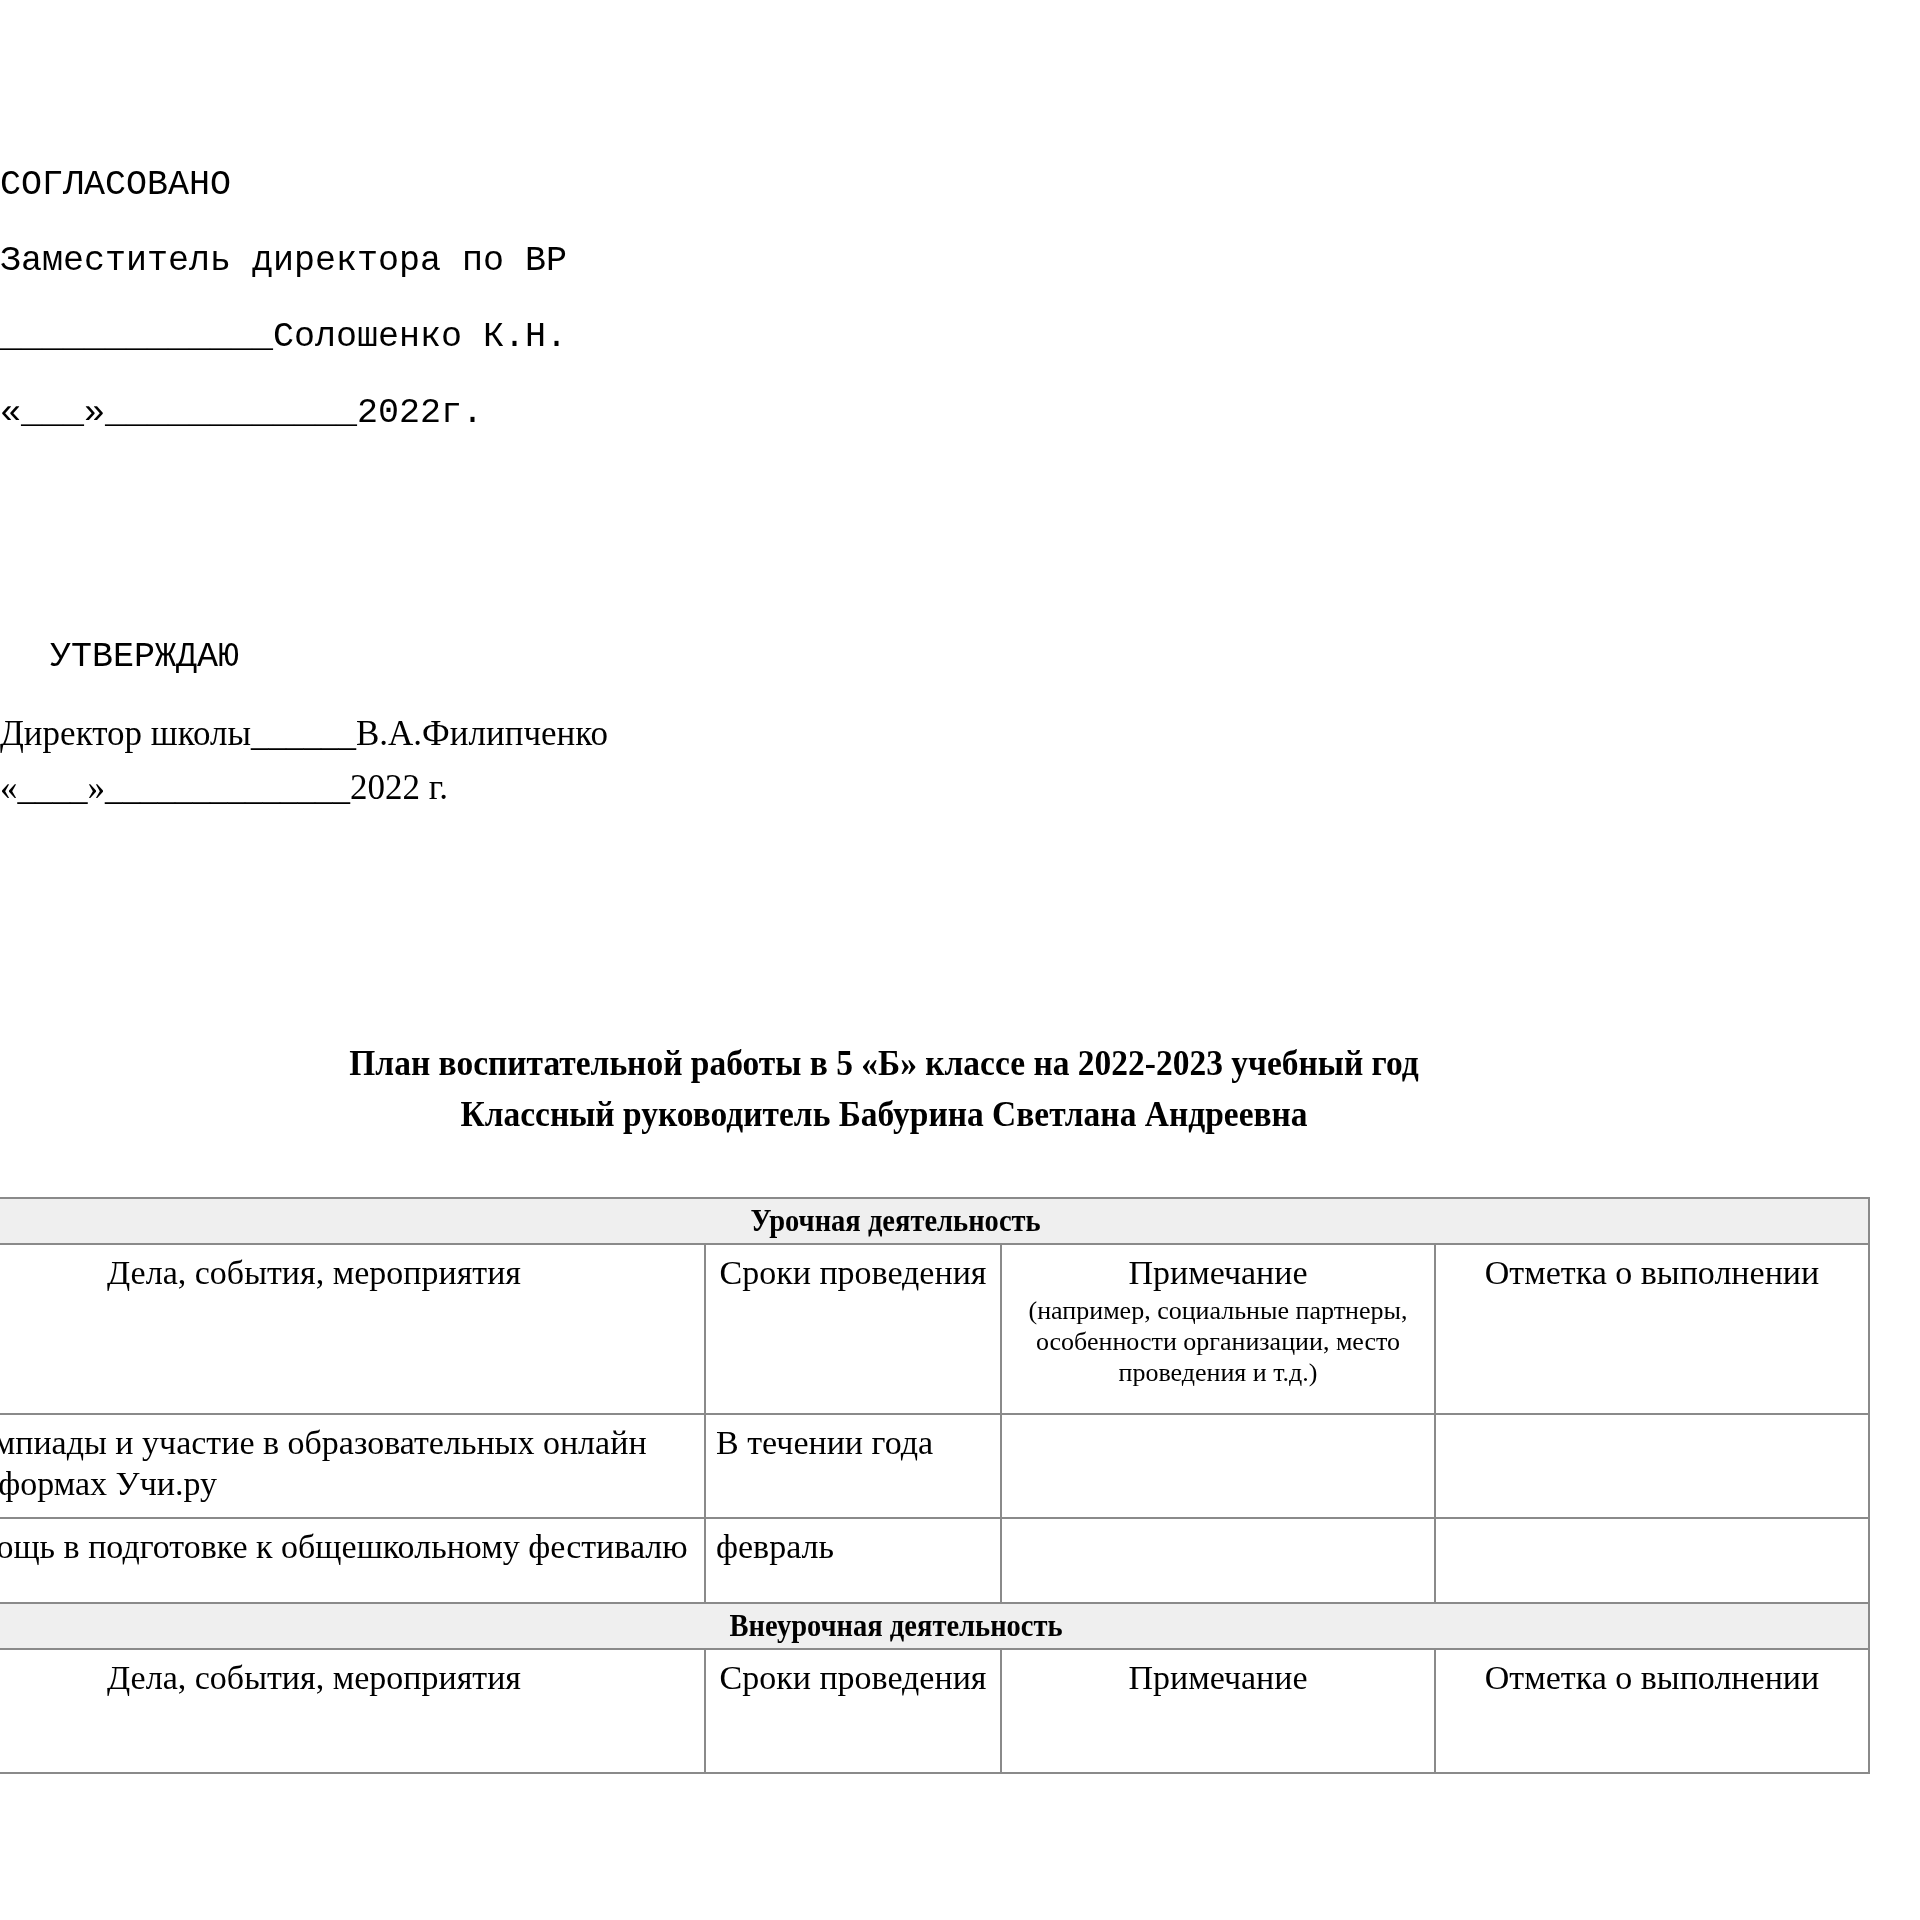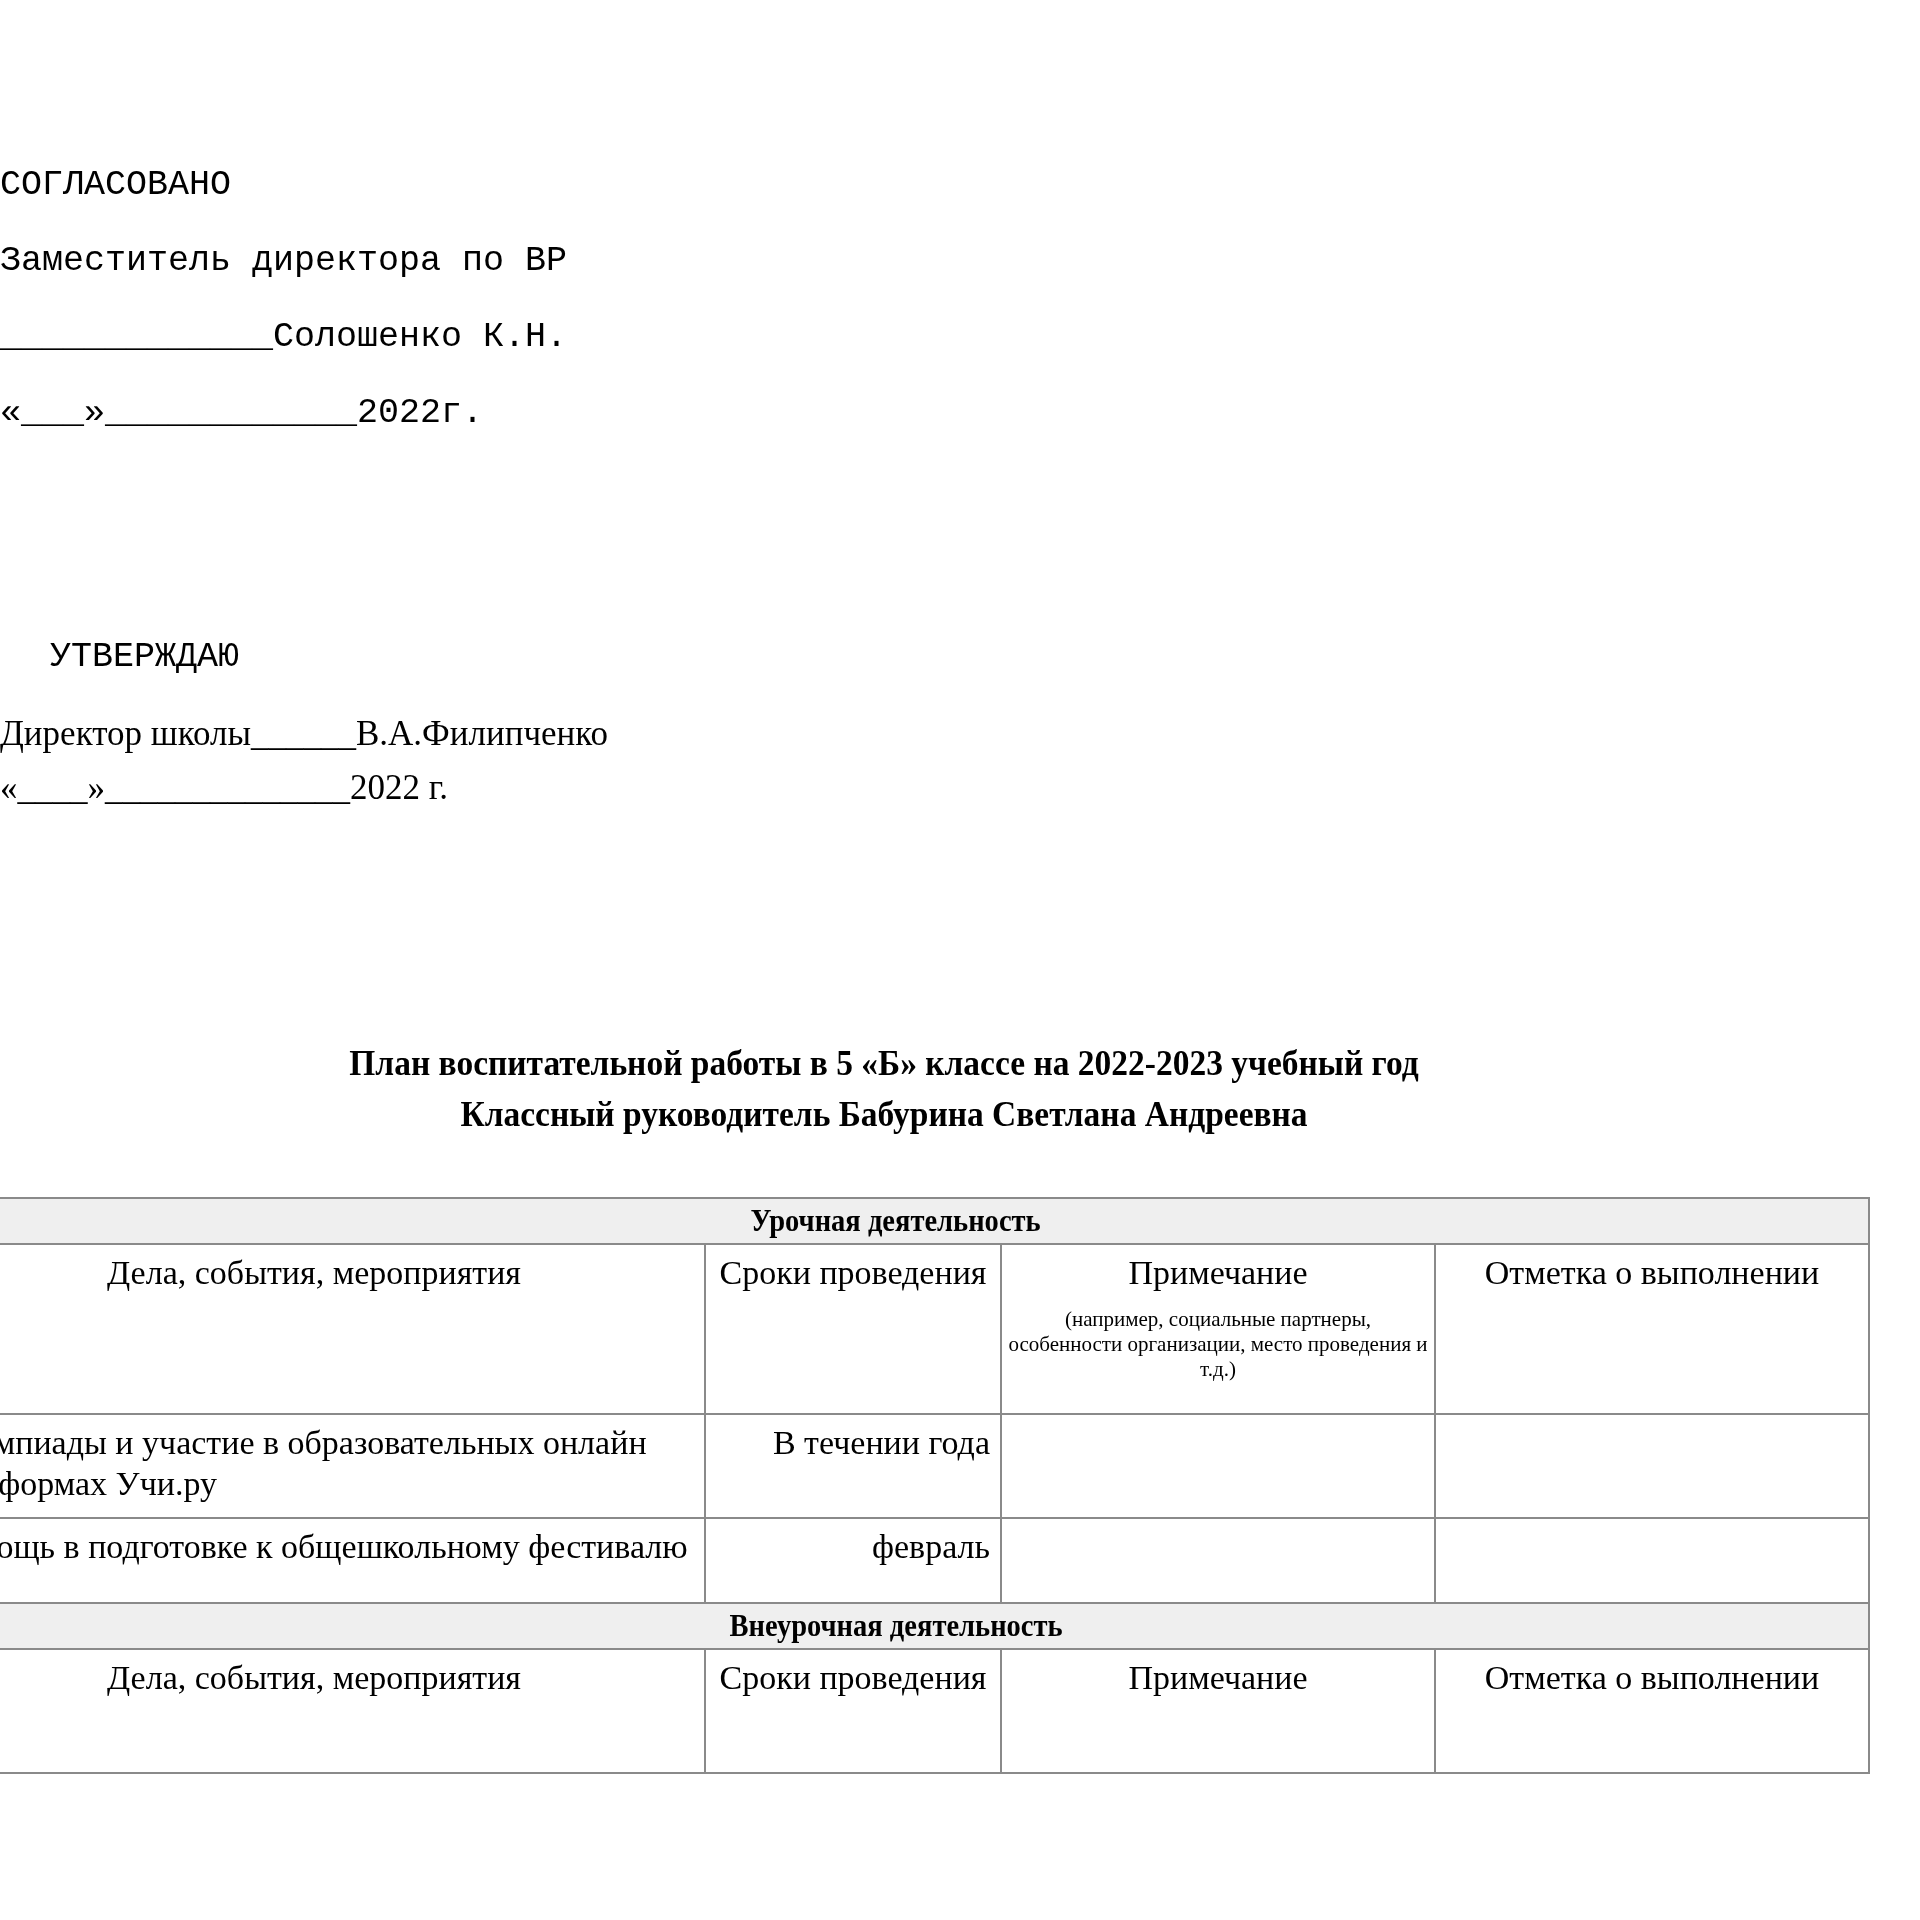--- a/index.html
+++ b/index.html
@@ -83,30 +83,30 @@
     transform: scaleX(0.92);
   }
   .col-head {
     text-align: center;
     font-size: 34px;
     line-height: 1.18;
     padding: 8px 6px 10px 6px !important;
   }
   .col-head .sub {
     display: block;
-    font-size: 21px;
+    font-size: 26px;
     line-height: 1.2;
-    margin-top: 14px;
+    margin-top: 2px;
   }
   .cell {
     font-size: 34px;
     line-height: 1.2;
     padding: 8px 10px 10px 10px !important;
   }
-  .cell-center { text-align: right; }
+  .cell-center { text-align: left; }
   .cell-left { text-align: left; }
 
   .h-head-1 { height: 170px; }
   .h-row-1  { height: 104px; }
   .h-row-2  { height: 85px; }
   .h-head-2 { height: 124px; }
 </style>
 </head>
 <body>
 

